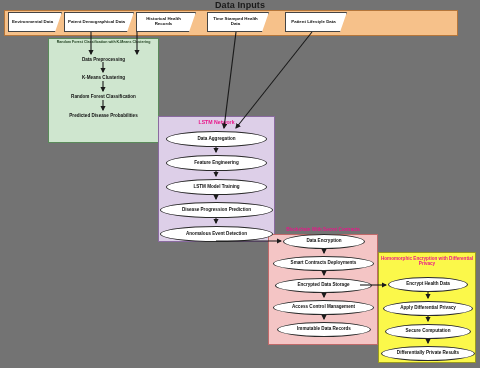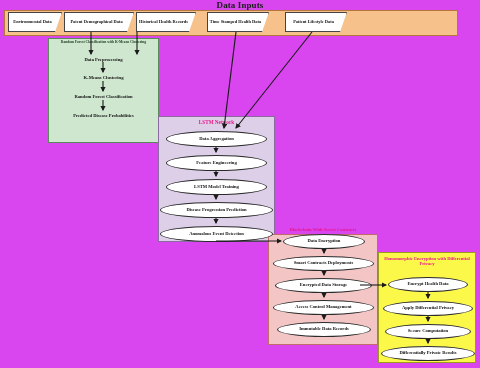--- a/index.html
+++ b/index.html
@@ -1,18 +1,18 @@
 <!DOCTYPE html>
 <html><head>
 <meta charset="utf-8">
 <style>
   html,body{margin:0;padding:0;background:#fff;}
   body{width:480px;height:368px;overflow:hidden;
        font-family:"Liberation Sans", sans-serif;}
-  #canvas{position:relative;width:480px;height:368px;background:#d946ef;font-family:Liberation Serif, serif;}
+  #canvas{position:relative;width:480px;height:368px;background:#737373;}
 
   
   .doc-title{
     position:absolute; left:0; top:0; width:480px; text-align:center;
     font-size:9px; font-weight:bold; color:#1a1a1a; letter-spacing:.1px;
   }
 
   
   .inputs-bar{
     position:absolute; left:4px; top:10px; width:452px; height:24px;

